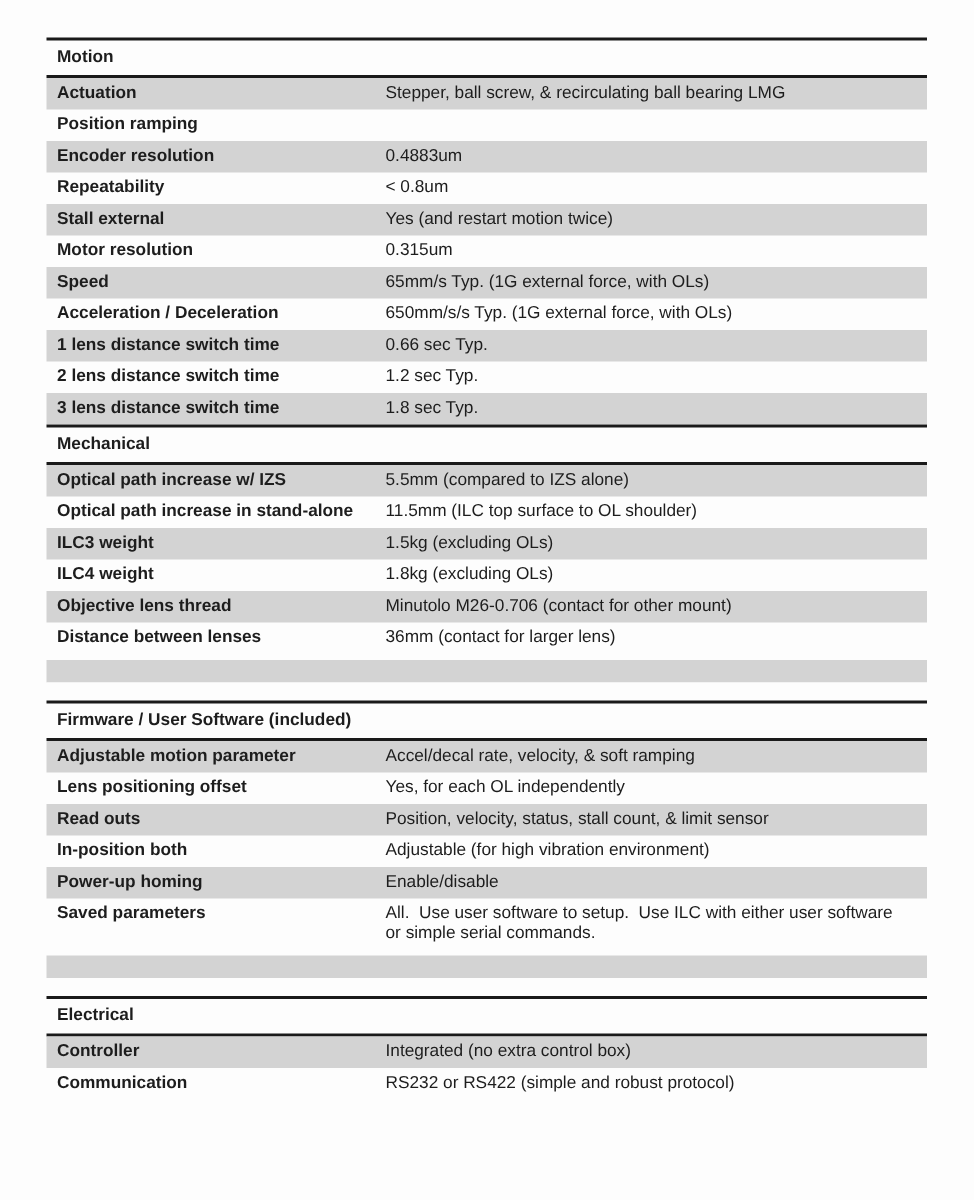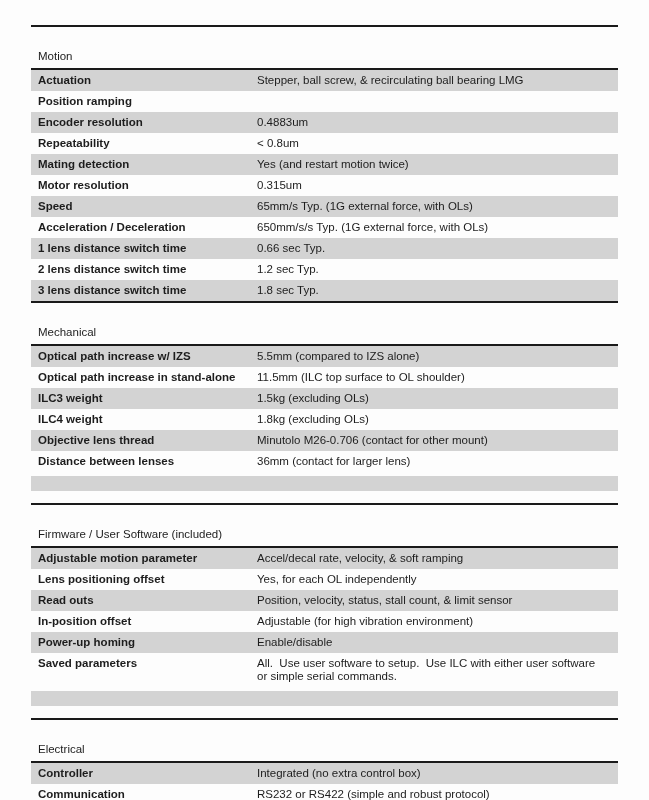--- a/index.html
+++ b/index.html
@@ -14,24 +14,24 @@
   }
   .spec-table {
     position: absolute;
     left: 31px;
     top: 25px;
     width: 587px;
   }
   .section-header {
     border-top: 2.5px solid #1a1a1a;
     border-bottom: 2.5px solid #1a1a1a;
-    font-weight: normal;
+    font-weight: bold;
     font-size: 11.5px;
     line-height: 13px;
-    padding: 23px 6px 5px 7px;
+    padding: 5px 6px 5px 7px;
     background: #fdfdfd;
   }
   .rows .row {
     display: flex;
     align-items: flex-start;
     font-size: 11.5px;
     line-height: 13px;
   }
   .rows .row:nth-child(odd) {
     background: #d3d3d3;
@@ -75,21 +75,21 @@
       </div>
       <div class="row">
         <div class="label">Encoder resolution</div>
         <div class="value">0.4883um</div>
       </div>
       <div class="row">
         <div class="label">Repeatability</div>
         <div class="value">&lt; 0.8um</div>
       </div>
       <div class="row">
-        <div class="label">Mating detection</div>
+        <div class="label">Stall external</div>
         <div class="value">Yes (and restart motion twice)</div>
       </div>
       <div class="row">
         <div class="label">Motor resolution</div>
         <div class="value">0.315um</div>
       </div>
       <div class="row">
         <div class="label">Speed</div>
         <div class="value">65mm/s Typ. (1G external force, with OLs)</div>
       </div>
@@ -153,21 +153,21 @@
       </div>
       <div class="row">
         <div class="label">Lens positioning offset</div>
         <div class="value">Yes, for each OL independently</div>
       </div>
       <div class="row">
         <div class="label">Read outs</div>
         <div class="value">Position, velocity, status, stall count, &amp; limit sensor</div>
       </div>
       <div class="row">
-        <div class="label">In-position offset</div>
+        <div class="label">In-position both</div>
         <div class="value">Adjustable (for high vibration environment)</div>
       </div>
       <div class="row">
         <div class="label">Power-up homing</div>
         <div class="value">Enable/disable</div>
       </div>
       <div class="row">
         <div class="label">Saved parameters</div>
         <div class="value">All.  Use user software to setup.  Use ILC with either user software
 or simple serial commands.</div>

